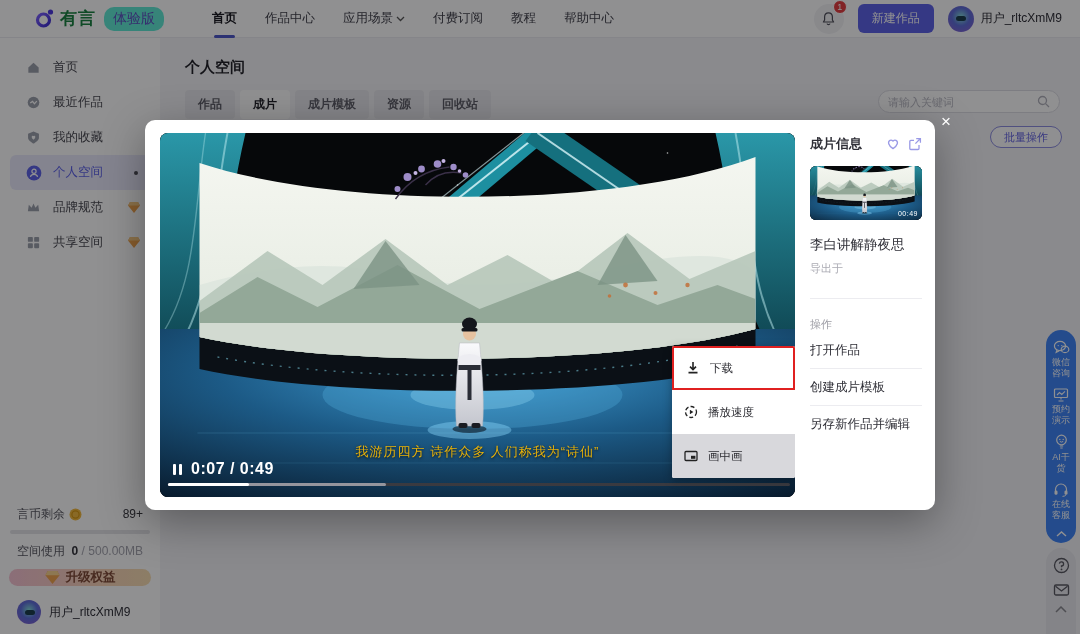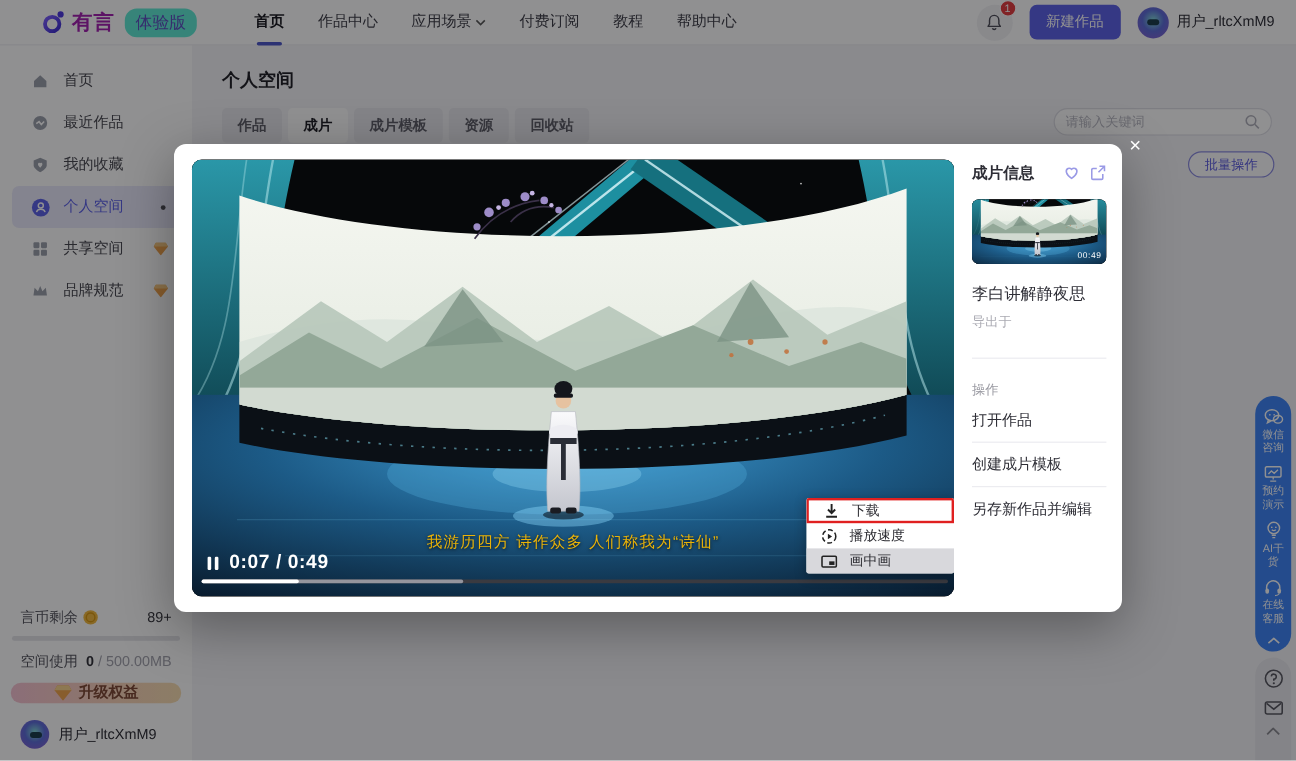--- a/index.html
+++ b/index.html
@@ -4,21 +4,21 @@
 <style>
   * { box-sizing: border-box; margin: 0; padding: 0; }
   html,body { width:1080px; height:634px; }
   body { font-family:"Liberation Sans","DejaVu Sans",sans-serif; overflow:hidden; }
   .page { position:relative; width:1080px; height:634px; background:#f5f5f8; overflow:hidden; }
 
   
   .navbar { position:absolute; top:0; left:0; right:0; height:38px; background:#fff;
             border-bottom:1px solid #ececf0; display:flex; align-items:center; z-index:1; }
   .logo { display:flex; align-items:center; gap:5px; margin-left:34px; }
-  .logo-text { font-size:17px; font-weight:800; color:#a21caf; letter-spacing:1px; }
+  .logo-text { font-size:17px; font-weight:800; color:#15803d; letter-spacing:1px; }
   .trial-badge { margin-left:8px; background:#5eead4; color:#5b4bbf; font-size:14px;
                  padding:3px 9px; border-radius:10px; }
   .nav-items { display:flex; align-items:center; gap:28px; margin-left:48px; }
   .nav-item { font-size:12.5px; color:#3a3a44; position:relative; cursor:pointer; display:flex; align-items:center; gap:3px;}
   .nav-item.active { font-weight:700; color:#15151c; }
   .nav-item.active::after { content:""; position:absolute; left:2px; right:2px; bottom:-11px;
                             height:3px; background:#4a54c8; border-radius:2px; }
   .nav-right { margin-left:auto; display:flex; align-items:center; gap:14px; margin-right:18px; }
   .bell-wrap { position:relative; width:30px; height:30px; background:#f2f2f5; border-radius:50%;
                display:flex; align-items:center; justify-content:center; }
@@ -104,21 +104,21 @@
   .pause-ic span { width:3px; height:11px; background:#fff; border-radius:1px; }
   .time-label { color:#fff; font-size:16px; font-weight:600; letter-spacing:.5px; }
   .progress { position:absolute; left:8px; right:5px; bottom:11px; height:3px; background:#3a3a40;
               border-radius:2px; cursor:pointer; }
   .progress .buffered { position:absolute; left:0; top:0; bottom:0; background:#95959d; border-radius:2px; }
   .progress .played { position:absolute; left:0; top:0; bottom:0; background:#fff; border-radius:2px; }
 
   
   .ctx-menu { position:absolute; right:0; bottom:19px; width:123px; background:#fff; border-radius:2px;
               box-shadow:0 2px 10px rgba(0,0,0,.3); overflow:hidden; }
-  .ctx-item { height:21px; display:flex; align-items:center; gap:10px; padding:0 12px; font-size:11.5px;
+  .ctx-item { height:44px; display:flex; align-items:center; gap:10px; padding:0 12px; font-size:11.5px;
               color:#2c2c32; cursor:pointer; }
   .ctx-item .c-ic { width:14px; height:14px; display:flex; flex:none; }
   .ctx-item.red-outline { border:2px solid #e02020; }
   .ctx-item.hovered { background:#d8d8dc; }
 
   
   .info-panel { position:absolute; left:665px; top:15px; width:112px; }
   .info-head { display:flex; align-items:center; }
   .info-title { font-size:13px; font-weight:700; color:#2e2e36; }
   .info-icons { margin-left:auto; display:flex; gap:8px; }
@@ -325,42 +325,42 @@
           <path d="M4.4,11.8 C5,9.8 7,9.4 8,9.4 C9,9.4 11,9.8 11.6,11.8" fill="none" stroke="#fff" stroke-width="1.2"></path>
             </svg>
           </span>
         <span>个人空间</span>
         <span class="side-spacer"></span>
         <span class="active-dot"></span>
       </div>
       <div class="side-item">
         <span class="s-ic">
           <svg width="15" height="15" viewBox="0 0 16 16">
+              <path d="M2,12 L3,5 L6,8.2 L8,3.6 L10,8.2 L13,5 L14,12 Z" fill="#9a9eaa"></path>
+            </svg>
+          </span>
+        <span>品牌规范</span>
+        <span class="side-spacer"></span>
+        <svg class="gem" viewBox="0 0 12 11">
+          <polygon points="2,0 10,0 12,3.5 6,11 0,3.5" fill="#f0a24a"></polygon>
+          <polygon points="2,0 10,0 12,3.5 0,3.5" fill="#f7c980"></polygon>
+          </svg>
+      </div>
+      <div class="side-item">
+        <span class="s-ic">
+          <svg width="15" height="15" viewBox="0 0 16 16">
               <g fill="#9a9eaa">
           <rect x="2" y="2" width="5.3" height="5.3" rx="1"></rect>
                 <rect x="8.7" y="2" width="5.3" height="5.3" rx="1"></rect>
           <rect x="2" y="8.7" width="5.3" height="5.3" rx="1"></rect>
                 <rect x="8.7" y="8.7" width="5.3" height="5.3" rx="1"></rect>
               </g>
             </svg>
           </span>
         <span>共享空间</span>
-        <span class="side-spacer"></span>
-        <svg class="gem" viewBox="0 0 12 11">
-          <polygon points="2,0 10,0 12,3.5 6,11 0,3.5" fill="#f0a24a"></polygon>
-          <polygon points="2,0 10,0 12,3.5 0,3.5" fill="#f7c980"></polygon>
-          </svg>
-      </div>
-      <div class="side-item">
-        <span class="s-ic">
-          <svg width="15" height="15" viewBox="0 0 16 16">
-              <path d="M2,12 L3,5 L6,8.2 L8,3.6 L10,8.2 L13,5 L14,12 Z" fill="#9a9eaa"></path>
-            </svg>
-          </span>
-        <span>品牌规范</span>
         <span class="side-spacer"></span>
         <svg class="gem" viewBox="0 0 12 11">
           <polygon points="2,0 10,0 12,3.5 6,11 0,3.5" fill="#f0a24a"></polygon>
           <polygon points="2,0 10,0 12,3.5 0,3.5" fill="#f7c980"></polygon>
           </svg>
       </div>
     </div>
   </aside>
 
   <main class="main">

